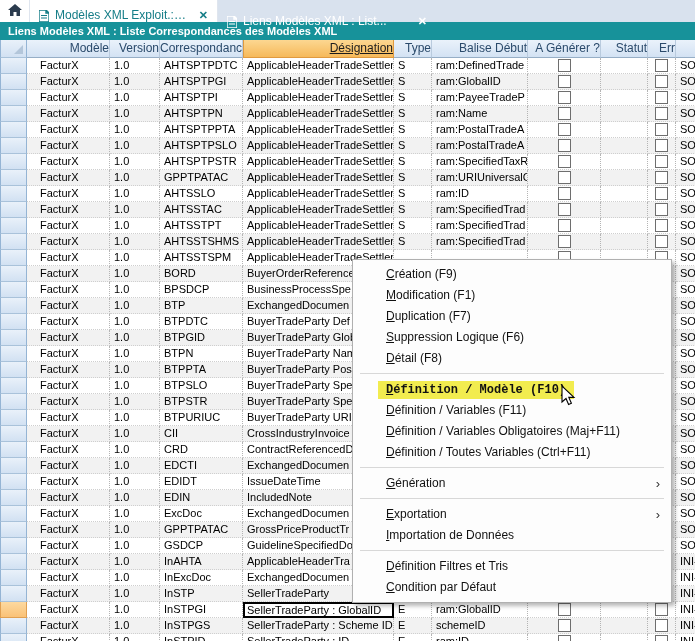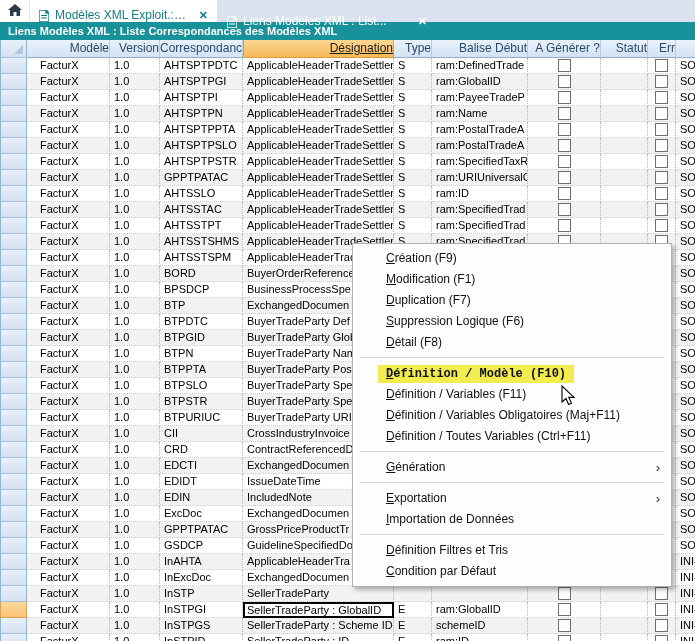--- a/index.html
+++ b/index.html
@@ -55,21 +55,21 @@
   .corner { position:relative; }
   .corner::after { content:""; position:absolute; right:3px; bottom:3px;
                    border-left:9px solid transparent; border-bottom:9px solid #b3c6da; }
 
   .chk { width:13px; height:13px; border:1px solid #6e6e6e; background:#fff; margin:1px auto 0 auto; }
   .chkcell { padding:0; }
 
   .focus-cell { border:2px solid #000 !important; padding:0 2px; line-height:12px; background:#fff; }
 
   
-  .ctx-menu { position:absolute; left:352px; top:243px; width:320px; background:#fdfdfd;
+  .ctx-menu { position:absolute; left:352px; top:259px; width:320px; background:#fdfdfd;
               border:1px solid #b0b0b0; box-shadow:3px 3px 4px rgba(0,0,0,0.28);
               padding:4px 0; z-index:20; }
   .menu-item { position:relative; height:21px; line-height:21px; padding-left:33px;
                font-size:12px; color:#111; white-space:nowrap; }
   .menu-item .lbl { display:inline-block; }
   .menu-item.hl .lbl { background:#f2ec4f; font-weight:bold; padding:0 8px; margin-left:-8px;
                        line-height:18px;font-family:Liberation Mono, monospace; }
   .menu-item .sub-arrow { position:absolute; right:11px; top:0; font-size:13px; color:#333; }
   .menu-sep { border-top:1px solid #d8d8d8; margin:4px 7px 5px 7px; height:0; }
   u { text-decoration:underline; }

